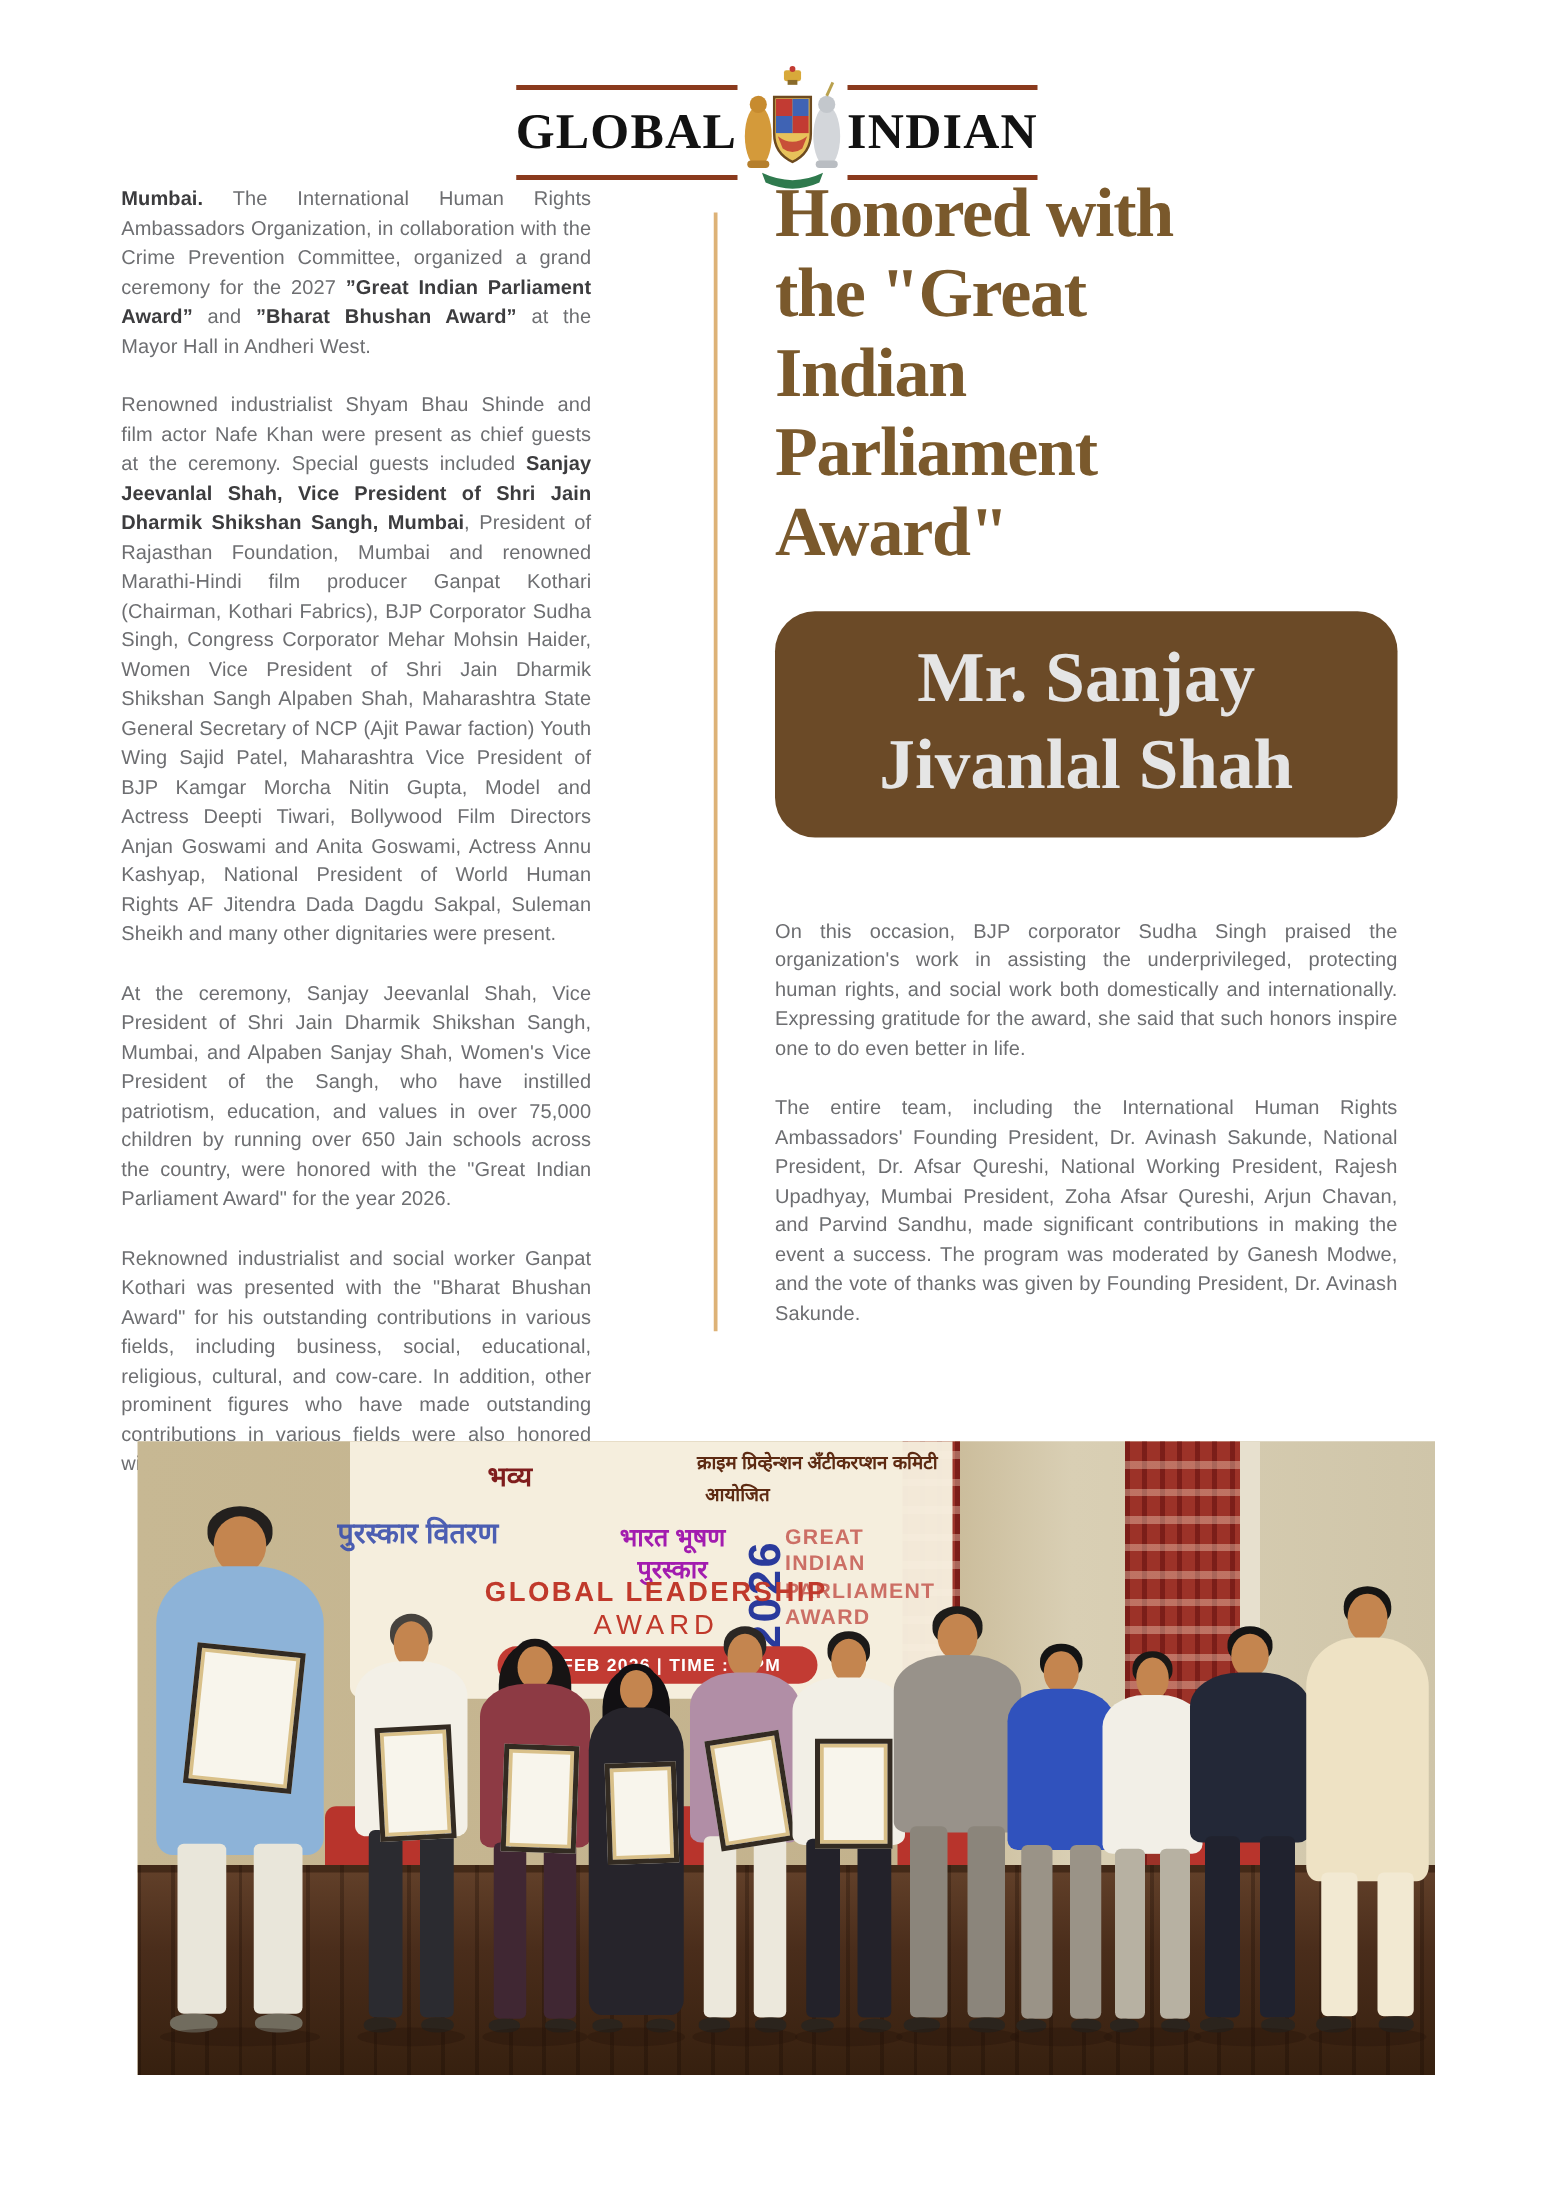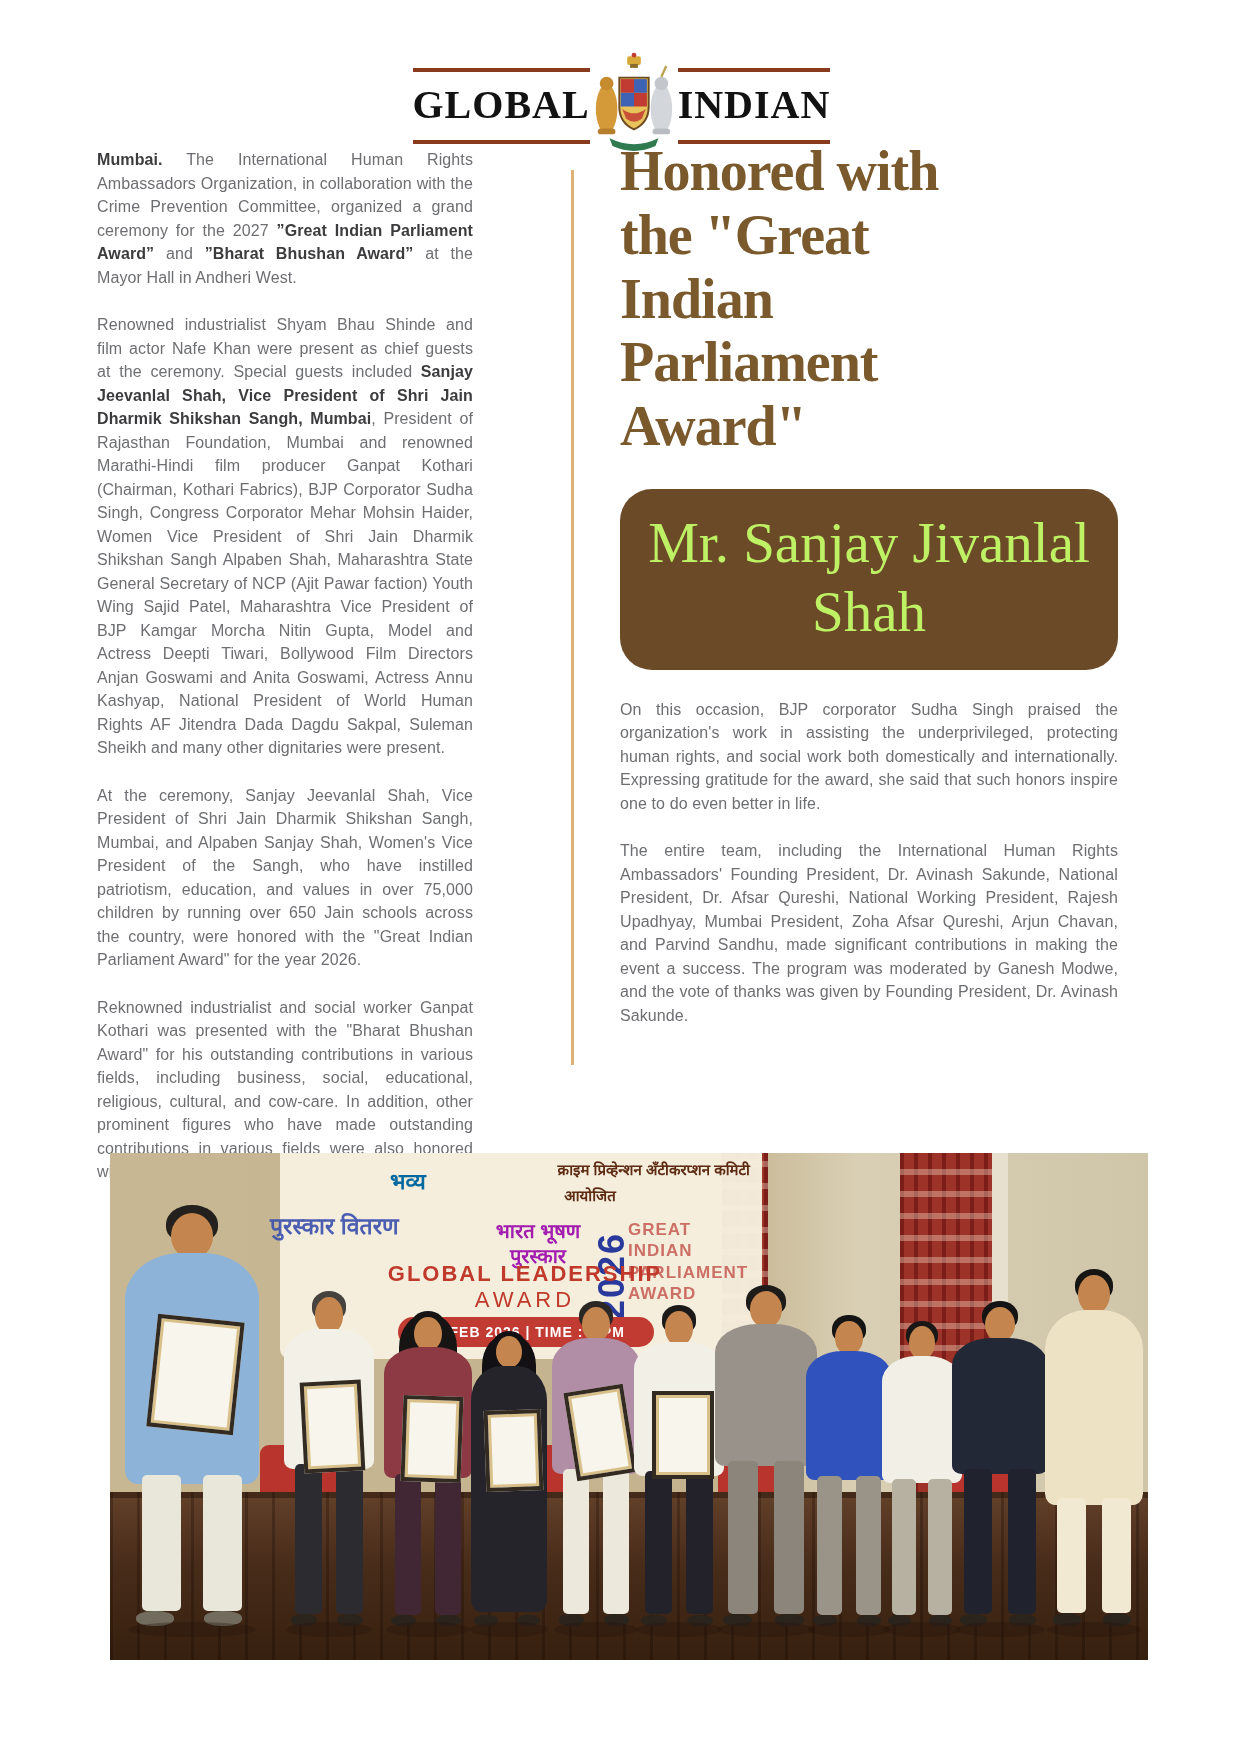--- a/index.html
+++ b/index.html
@@ -17,42 +17,42 @@
   .divider{position:absolute;left:571px;top:170px;width:3px;height:895px;background:#ddb277;}
   .right-col{position:absolute;left:620px;top:140px;width:498px;}
 
   .article-p{margin:0 0 24px 0;font-size:16px;line-height:23.5px;color:#6d6e71;text-align:justify;letter-spacing:.1px;}
   .article-p .b{font-weight:bold;color:#3c3c3e;}
 
   .headline{width:402px;font-family:"Liberation Serif",serif;font-weight:bold;font-size:56px;line-height:1.14;
             color:#7a592c;letter-spacing:-1px;margin:0;}
   .name-box{margin-top:30px;width:498px;box-sizing:border-box;background:#6b4a27;border-radius:32px;
             padding:20px 12px 24px;text-align:center;}
-  .name-box .nm{font-family:"Liberation Serif",serif;font-weight:normal;font-size:57px;line-height:1.2;color:#bef264;}
-  .right-paras{margin-top:28px;}
+  .name-box .nm{font-family:"Liberation Serif",serif;font-weight:bold;font-size:57px;line-height:1.2;color:#e5e5e5;}
+  .right-paras{margin-top:64px;}
 
   
   .photo{position:absolute;left:110px;top:1153px;width:1038px;height:507px;overflow:hidden;
          background:linear-gradient(90deg,#c7b893 0%,#c3b28d 58%,#d9cfb4 72%,#cfc5a9 100%);}
   .photo-floor{position:absolute;left:0;right:0;bottom:0;height:168px;
          background:repeating-linear-gradient(90deg,rgba(20,8,2,.28) 0 3px,rgba(0,0,0,0) 3px 27px),
                     linear-gradient(#63412a 0%,#4a2d1b 40%,#36200f 100%);}
   .photo-floor::before{content:'';position:absolute;left:0;right:0;top:0;height:6px;background:rgba(30,15,5,.45);}
 
   .pillar{position:absolute;top:0;background:
           repeating-linear-gradient(0deg,rgba(255,235,210,.35) 0 6px,rgba(0,0,0,0) 6px 22px),
           repeating-linear-gradient(90deg,rgba(90,10,10,.5) 0 4px,rgba(0,0,0,0) 4px 14px),#9c3228;}
   .pillar-band{position:absolute;top:0;background:#e7e0ce;}
 
   .banner{position:absolute;left:170px;top:0;width:482px;height:206px;background:rgba(247,240,224,.96);
           border-radius:0 0 10px 10px;}
   .banner .dev{font-family:"Liberation Sans",sans-serif;}
   .b-committee{position:absolute;left:150px;top:6px;width:320px;text-align:right;font-size:15px;font-weight:bold;color:#5d2a12;}
   .b-organizer{position:absolute;left:150px;top:32px;width:320px;text-align:center;font-size:15px;font-weight:bold;color:#5d2a12;}
-  .b-bhavya{position:absolute;left:110px;top:12px;font-size:22px;font-weight:bold;color:#0369a1;}
+  .b-bhavya{position:absolute;left:110px;top:12px;font-size:22px;font-weight:bold;color:#7f1d1d;}
   .b-vitaran{position:absolute;left:-10px;top:56px;width:210px;font-size:23px;font-weight:bold;color:#3a4fae;opacity:.9;}
   .b-bharat{position:absolute;left:208px;top:66px;width:100px;text-align:center;font-size:20px;line-height:1.25;font-weight:bold;color:#a21caf;}
   .b-year{position:absolute;left:288px;top:102px;font-size:36px;font-weight:bold;color:#2a3a9c;transform:rotate(-90deg);transform-origin:center;letter-spacing:2px;}
   .b-great{position:absolute;left:348px;top:66px;width:130px;font-size:17px;line-height:1.25;font-weight:bold;color:#c25048;opacity:.8;letter-spacing:1px;}
   .b-global{position:absolute;left:100px;top:108px;width:290px;text-align:center;font-size:22px;font-weight:bold;color:#c0392b;letter-spacing:2px;}
   .b-award{position:absolute;left:100px;top:134px;width:290px;text-align:center;font-size:22px;font-weight:normal;color:#c0392b;letter-spacing:4px;}
   .b-strip{position:absolute;left:118px;top:164px;width:256px;height:30px;background:#c23b33;border-radius:15px;
            color:#fff;font-size:14px;font-weight:bold;text-align:center;line-height:30px;letter-spacing:1px;}
 
   .chair{position:absolute;top:292px;width:85px;height:122px;background:#b8342c;border-radius:9px 9px 3px 3px;}

